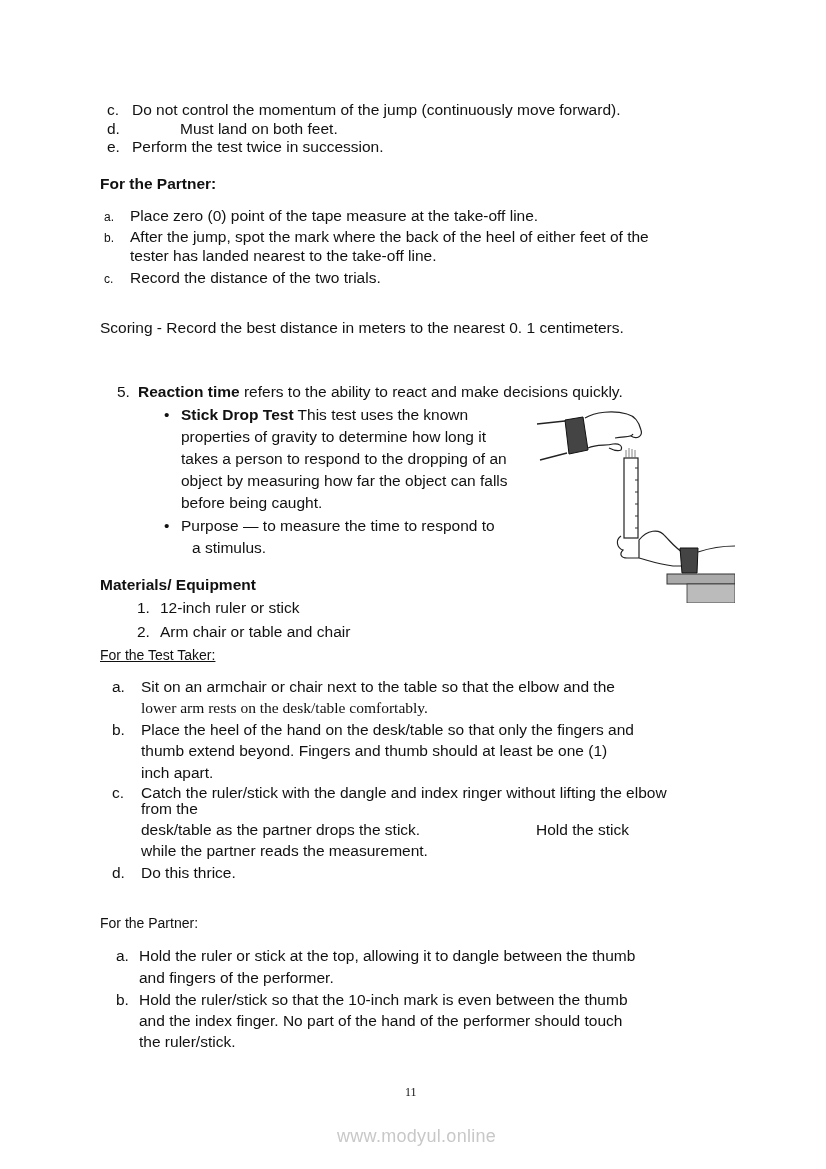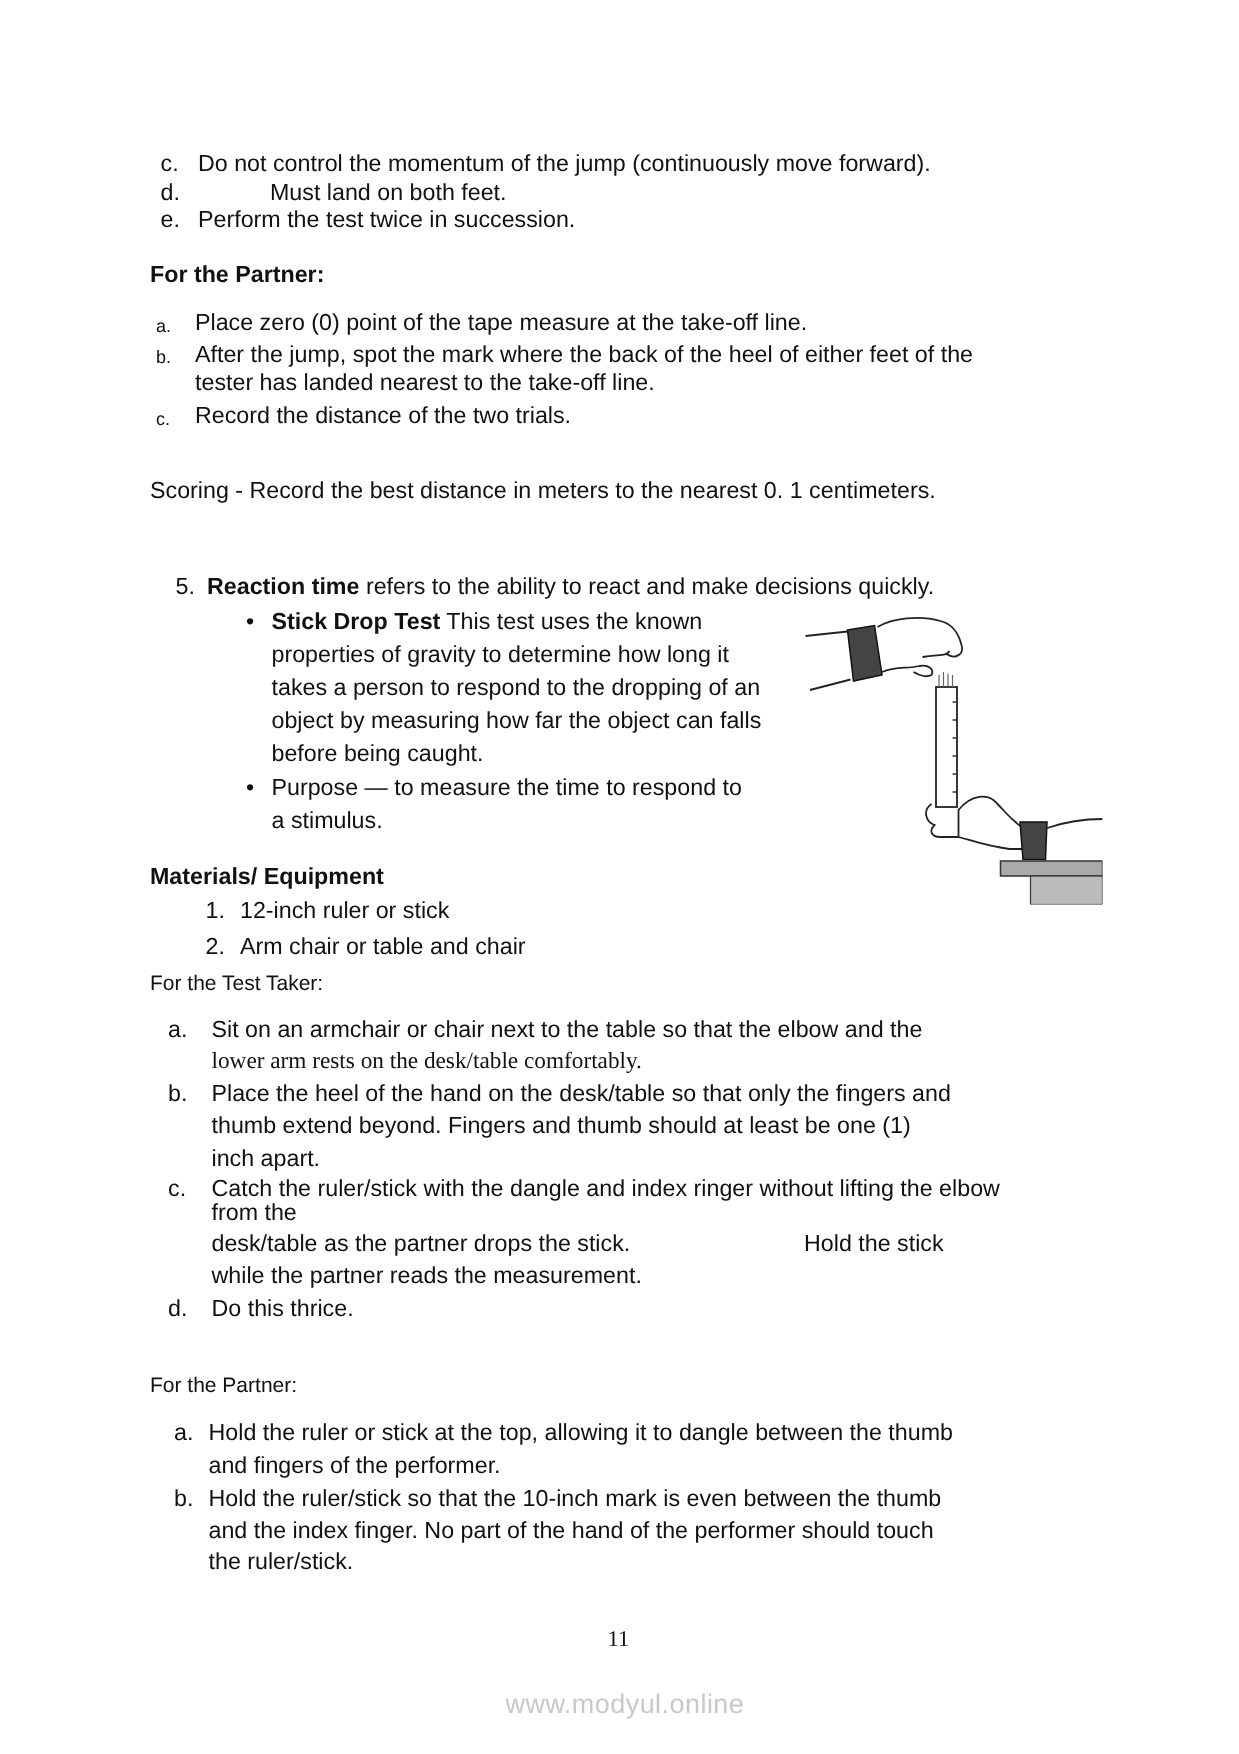--- a/index.html
+++ b/index.html
@@ -47,21 +47,21 @@
   <div class="abs" style="left:181px;top:406px;width:344px;">
     <span class="bold">Stick Drop Test</span><span> This test uses the known</span>
   </div>
   <div class="abs" style="left:181px;top:428px;">properties of gravity to determine how long it</div>
   <div class="abs" style="left:181px;top:450px;">takes a person to respond to the dropping of an</div>
   <div class="abs" style="left:181px;top:472px;">object by measuring how far the object can falls</div>
   <div class="abs" style="left:181px;top:494px;">before being caught.</div>
 
   <div class="abs" style="left:164px;top:517px;">•</div>
   <div class="abs" style="left:181px;top:517px;">Purpose — to measure the time to respond to</div>
-  <div class="abs" style="left:181px;top:539px;">a stimulus.</div>
+  <div class="abs" style="left:192px;top:539px;">a stimulus.</div>
 </div>
 
 <div class="abs" style="left:535px;top:408px;width:200px;height:195px;">
   <svg width="200" height="195" viewBox="0 0 200 195">
 
     <path d="M2 16 L30 13" stroke="#222" stroke-width="1.3" fill="none"></path>
     <path d="M5 52 L32 45" stroke="#222" stroke-width="1.3" fill="none"></path>
 
     <path d="M30 12 L48 9 L53 42 L34 46 Z" fill="#444" stroke="#111" stroke-width="1"></path>
 
@@ -89,21 +89,21 @@
 </div>
 
 <div class="abs bold" style="left:100px;top:576px;">Materials/ Equipment</div>
 <div>
   <span class="abs" style="left:137px;top:599px;">1.</span>
   <span class="abs" style="left:160px;top:599px;">12-inch ruler or  stick</span>
   <span class="abs" style="left:137px;top:623px;">2.</span>
   <span class="abs" style="left:160px;top:623px;">Arm chair or table and  chair</span>
 </div>
 
-<div class="abs small" style="left:100px;top:647px;">For the Test Taker:</div>
+<div class="abs small" style="left:100px;top:647px;text-decoration:underline;">For the Test Taker:</div>
 <div>
   <span class="abs" style="left:112px;top:678px;">a.</span>
   <span class="abs" style="left:141px;top:678px;">Sit on an armchair or chair next to the table so that the elbow and the</span>
   <span class="abs" style="left:141px;top:699px;font-family:Liberation Serif, serif;">lower arm rests on the desk/table comfortably.</span>
 
   <span class="abs" style="left:112px;top:721px;">b.</span>
   <span class="abs" style="left:141px;top:721px;">Place the heel of the hand on the desk/table so that only the fingers and</span>
   <span class="abs" style="left:141px;top:742px;text-align:right;">thumb extend beyond. Fingers and thumb should at least be one (1)</span>
   <span class="abs" style="left:141px;top:764px;">inch apart.</span>
 
@@ -123,14 +123,14 @@
   <span class="abs" style="left:116px;top:947px;">a.</span>
   <span class="abs" style="left:139px;top:947px;">Hold the ruler or stick at the top, allowing it to dangle between the thumb</span>
   <span class="abs" style="left:139px;top:969px;">and fingers of the performer.</span>
 
   <span class="abs" style="left:116px;top:991px;">b.</span>
   <span class="abs" style="left:139px;top:991px;">Hold the ruler/stick so that the 10-inch mark is even between the thumb</span>
   <span class="abs" style="left:139px;top:1012px;">and the index finger. No part of the hand of the performer should touch</span>
   <span class="abs" style="left:139px;top:1033px;">the  ruler/stick.</span>
 </div>
 
-<div class="abs serif" style="left:405px;top:1085px;font-size:15px;">11</div>
+<div class="abs serif" style="left:405px;top:1085px;font-size:12px;">11</div>
 <div class="abs watermark" style="left:337px;top:1126px;">www.modyul.online</div>
 
 </body></html>

